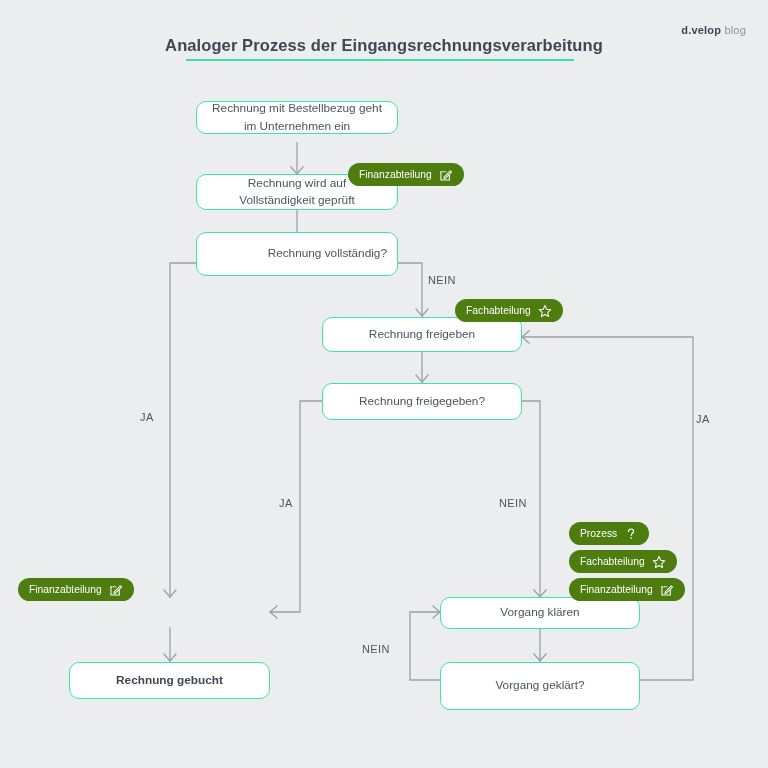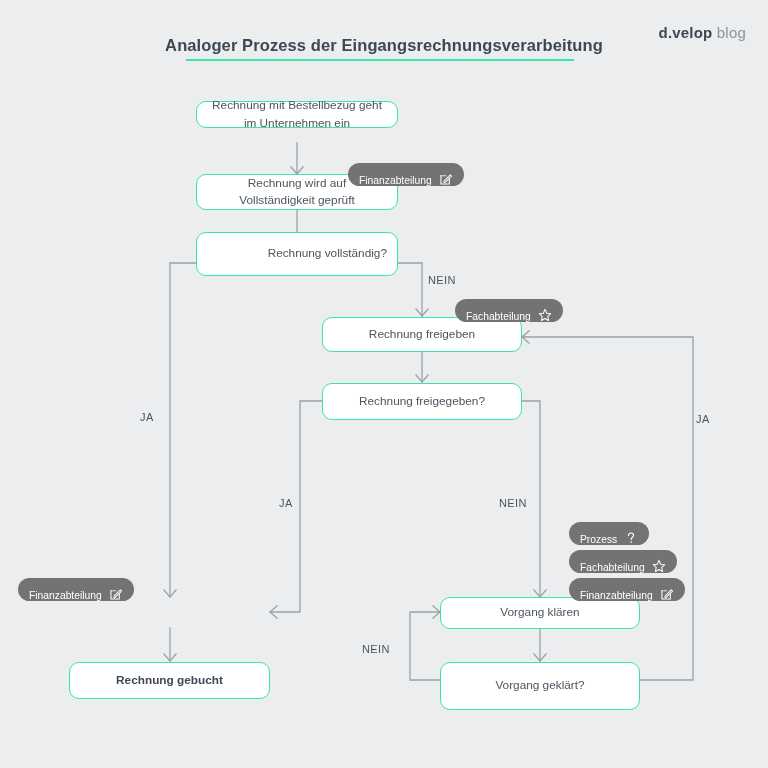--- a/index.html
+++ b/index.html
@@ -36,21 +36,21 @@
     left: 186px;
     top: 59px;
     width: 388px;
     height: 2px;
     background: #3ae5a8;
   }
   #logo {
     position: absolute;
     right: 22px;
     top: 24px;
-    font-size: 15px;
+    font-size: 11px;
     color: #5b6470;
     letter-spacing: 0.2px;
     white-space: nowrap;
   }
   #logo .lg-strong {
     font-weight: bold;
     color: #3d4852;
   }
   #logo .lg-light {
     font-weight: normal;
@@ -86,24 +86,24 @@
   .node.bold {
     font-weight: bold;
     color: #3d4852;
   }
 
   
   .badge {
     position: absolute;
     box-sizing: border-box;
     height: 23px;
-    background: #737373;
+    background: #4d7c0f;
     border-radius: 11.5px;
     display: flex;
-    align-items: flex-end;
+    align-items: center;
     gap: 7px;
     padding: 0 11px;
     color: #ffffff;
     font-size: 10.3px;
     white-space: nowrap;
     z-index: 6;
   }
   .badge .b-label {
     line-height: 1;
     padding-top: 1px;
@@ -175,21 +175,21 @@
       <path d="M534,654 L540,661 L546,654"></path>
 
       <path d="M440,680 L410,680 L410,612 L440,612"></path>
       <path d="M433,606 L440,612 L433,618"></path>
 
       <path d="M640,680 L693,680 L693,337 L522,337"></path>
       <path d="M529,331 L522,337 L529,343"></path>
     </g>
   </svg>
 
-  <div class="node" style="left:196px; top:101px; width:202px; height:27px;">
+  <div class="node" style="left:196px; top:101px; width:202px; height:33px;">
     <span>Rechnung mit Bestellbezug geht<br>im Unternehmen ein</span>
   </div>
 
   <div class="node" style="left:196px; top:174px; width:202px; height:36px;">
     <span>Rechnung wird auf<br>Vollständigkeit geprüft</span>
   </div>
 
   <div class="node" style="left:196px; top:232px; width:202px; height:44px;justify-content:flex-end;">
     <span>Rechnung vollständig?</span>
   </div>

